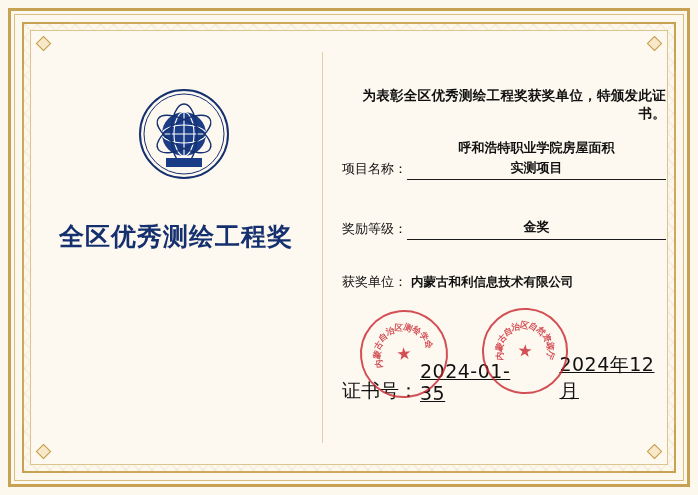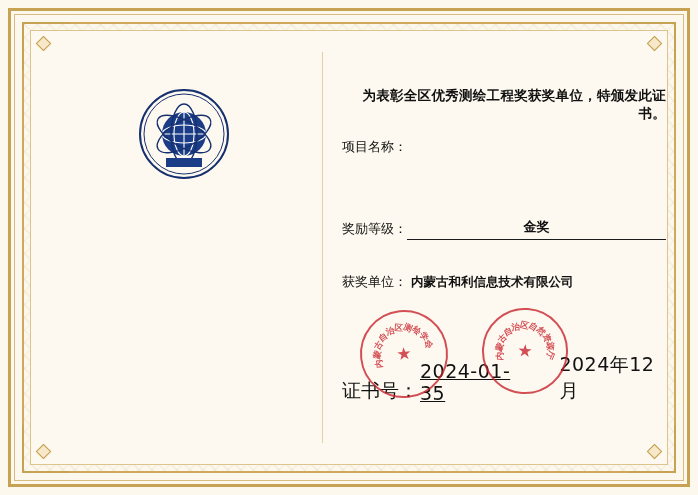--- a/index.html
+++ b/index.html
@@ -230,20 +230,21 @@
   .serial-row .serial-label { white-space: nowrap; padding-bottom: 1px; }
   .serial-row .serial-value {
     padding: 0 6px 1px 2px;
     letter-spacing: 0.5px;
     text-decoration: underline;
   }
   .serial-row .date-value {
     padding-bottom: 1px;
     margin-left: 26px;
     letter-spacing: 0.5px;
+    text-decoration: underline;
   }
 
   
   .stamp {
     position: absolute;
     border-radius: 50%;
     border: 2.2px solid #c7202a;
     opacity: 0.78;
   }
   .stamp-left {
@@ -320,29 +321,32 @@
           <ellipse cx="46" cy="46" rx="10" ry="22" fill="none" stroke="#ffffff" stroke-width="1.1"></ellipse>
           <line x1="24" y1="46" x2="68" y2="46" stroke="#ffffff" stroke-width="1.1"></line>
           <line x1="46" y1="24" x2="46" y2="68" stroke="#ffffff" stroke-width="1.1"></line>
           <ellipse cx="46" cy="46" rx="30" ry="13" fill="none" stroke="#15306e" stroke-width="1.4" transform="rotate(30 46 46)"></ellipse>
           <ellipse cx="46" cy="46" rx="30" ry="13" fill="none" stroke="#15306e" stroke-width="1.4" transform="rotate(-30 46 46)"></ellipse>
           <ellipse cx="46" cy="46" rx="30" ry="13" fill="none" stroke="#15306e" stroke-width="1.4" transform="rotate(90 46 46)"></ellipse>
           <rect x="28" y="70" width="36" height="9" fill="#1b3c86"></rect>
         </svg>
       </div>
 
+      <div class="award-title">全区优秀测绘工程奖</div>
 
     </div>
 
     <div class="right-panel">
 
       <div class="intro">为表彰全区优秀测绘工程奖获奖单位，特颁发此证书。</div>
 
       <div class="field field-project">
         <span class="label">项目名称：</span>
+        <span class="value two-line" style="white-space: pre-line;">呼和浩特职业学院房屋面积
+实测项目</span>
       </div>
 
       <div class="field field-level">
         <span class="label">奖励等级：</span>
         <span class="value">金奖</span>
       </div>
 
       <div class="field field-unit">
         <span class="label">获奖单位：</span>
         <span class="value">内蒙古和利信息技术有限公司</span>

